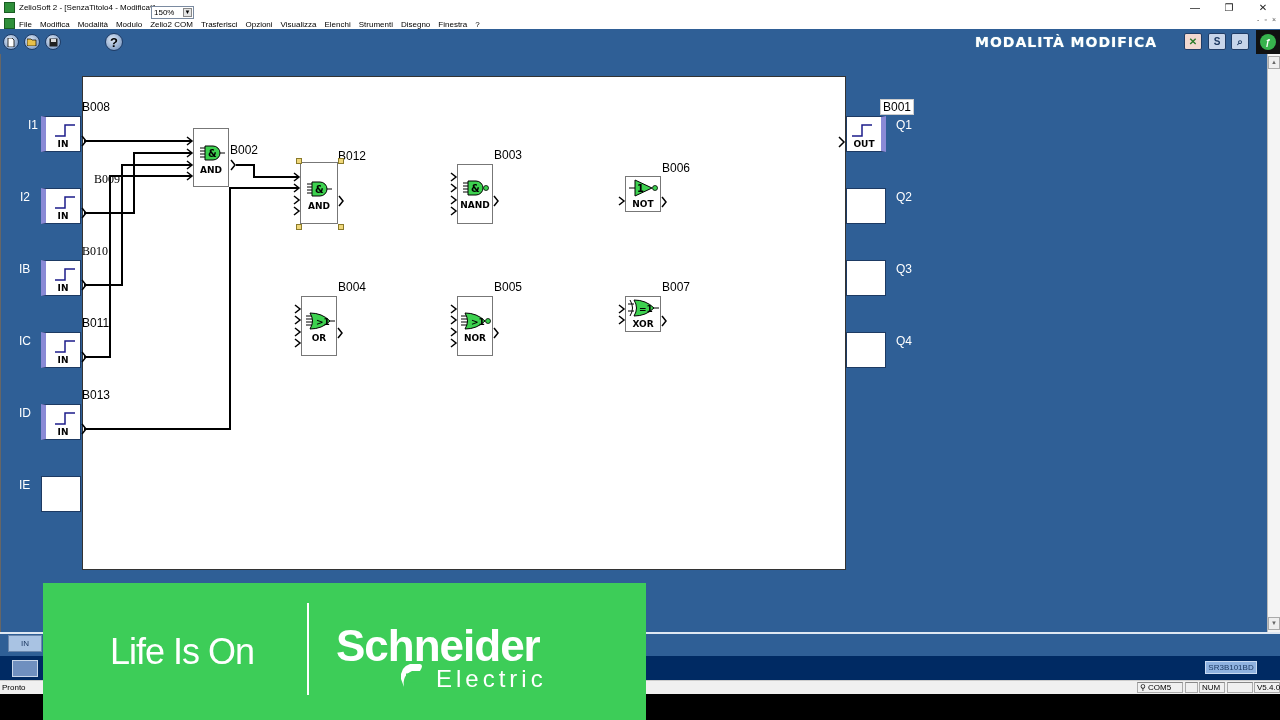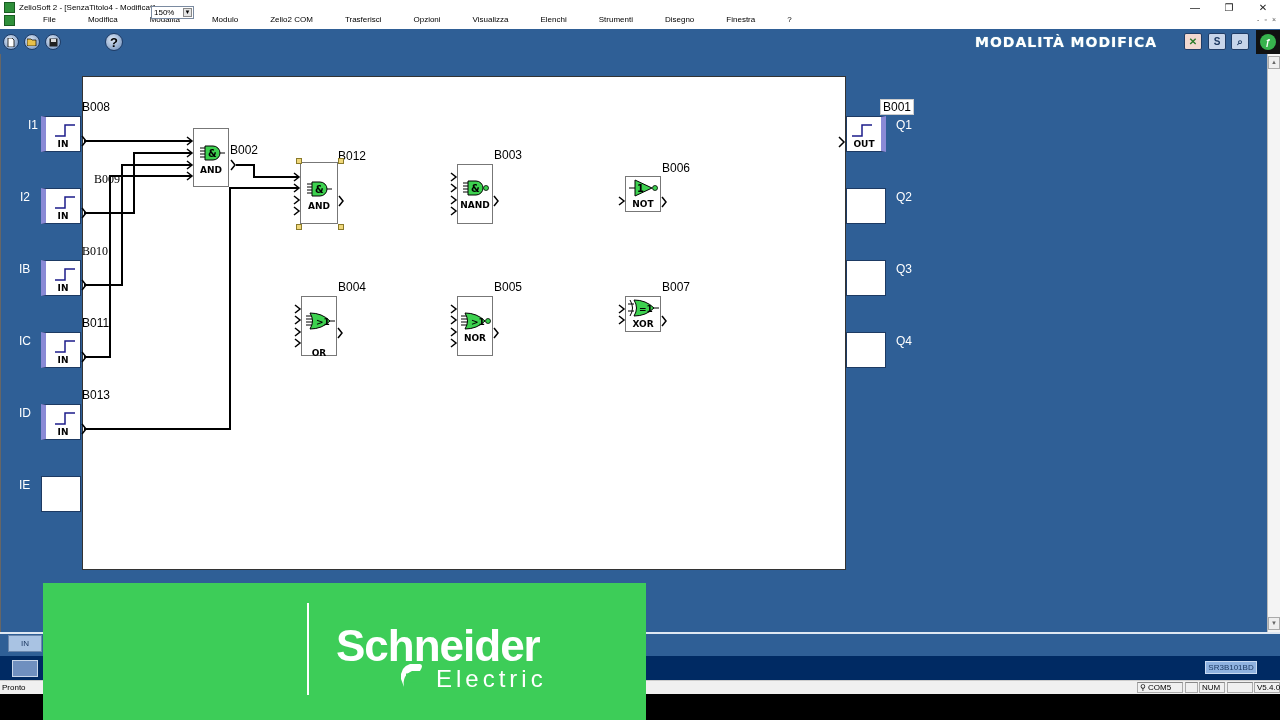--- a/index.html
+++ b/index.html
@@ -5,21 +5,21 @@
   * { box-sizing: border-box; margin: 0; padding: 0; }
   html, body { width: 1280px; height: 720px; overflow: hidden; background: #000; }
   body { font-family: "Liberation Sans", sans-serif; font-size: 11px; position: relative; }
 
   .titlebar { position: absolute; left: 0; top: 0; width: 1280px; height: 15px; background: #fff; display: flex; align-items: center; }
   .app-icon { width: 11px; height: 11px; background: #2f8f3a; border: 1px solid #195c22; margin: 0 4px 0 4px; }
   .title-text { font-size: 8px; color: #000; }
   .win-ctrls { position: absolute; right: 0; top: 0; display: flex; }
   .win-ctrls span { width: 34px; text-align: center; font-size: 10px; color: #222; line-height: 15px; }
 
-  .menubar { position: absolute; left: 0; top: 15px; width: 1280px; height: 14px; background: #fff; display: flex; align-items: flex-start; gap: 24px; }
+  .menubar { position: absolute; left: 0; top: 15px; width: 1280px; height: 14px; background: #fff; display: flex; align-items: flex-end; }
   .menubar .app-icon { width: 11px; height: 11px; }
   .menu-item { font-size: 8px; color: #000; margin-right: 8px; }
   .mdi-ctrls { position: absolute; right: 4px; top: 1px; display: flex; gap: 5px; font-size: 7px; color: #555; }
 
   .toolbar { position: absolute; left: 0; top: 29px; width: 1280px; height: 25px; background: #2f5f96; }
   .tb-btn { position: absolute; top: 5px; width: 16px; height: 16px; border-radius: 50%; background: radial-gradient(circle at 40% 35%, #dbe6f5, #6a8bb8); border: 1px solid #1f3c66; display: flex; align-items: center; justify-content: center; font-size: 9px; color: #000; font-weight: bold; }
   .zoom-select { position: absolute; left: 151px; top: 6px; width: 43px; height: 13px; background: #fff; border: 1px solid #7a8aa0; font-size: 8px; line-height: 11px; padding-left: 2px; color: #000; }
   .zoom-select .arrow { position: absolute; right: 1px; top: 1px; width: 9px; height: 9px; background: #e4e4e4; border: 1px solid #888; font-size: 6px; line-height: 7px; text-align: center; }
   .mode-label { position: absolute; left: 975px; top: 34px; font-size: 14px; font-weight: bold; color: #fff; letter-spacing: 1px; font-family: "DejaVu Sans", sans-serif; text-shadow: 0 0 1px #9cc; }
   .mode-btn { position: absolute; top: 33px; width: 18px; height: 17px; border: 1px solid #1f3c66; border-radius: 2px; display: flex; align-items: center; justify-content: center; font-size: 10px; font-weight: bold; }
@@ -253,21 +253,21 @@
 </div>
 
 <div class="blk-label" style="left:338px; top:280px;">B004</div>
 <div class="fblock" style="left:301px; top:296px; width:36px; height:60px;">
   <svg class="gate" style="left:4px; top:14px;" width="30" height="20">
     <path d="M0 5h7M0 8h8M0 11h8M0 14h7" stroke="#000" stroke-width="1"></path>
     <path d="M4 2q12 0 20 8q-8 8-20 8q5-8 0-16z" fill="#3dd14f" stroke="#000" stroke-width="1"></path>
     <path d="M24 10h5" stroke="#000"></path>
     <text x="10" y="14" font-size="9" font-weight="bold" font-family="DejaVu Sans">&gt;1</text>
   </svg>
-  <span class="txt" style="top:36px;margin-top:15px;">OR</span>
+  <span class="txt" style="top:36px;">OR</span>
 </div>
 
 <div class="blk-label" style="left:494px; top:280px;">B005</div>
 <div class="fblock" style="left:457px; top:296px; width:36px; height:60px;">
   <svg class="gate" style="left:3px; top:14px;" width="32" height="20">
     <path d="M0 5h7M0 8h8M0 11h8M0 14h7" stroke="#000" stroke-width="1"></path>
     <path d="M4 2q12 0 20 8q-8 8-20 8q5-8 0-16z" fill="#3dd14f" stroke="#000" stroke-width="1"></path>
     <circle cx="27" cy="10" r="2.5" fill="#3dd14f" stroke="#000" stroke-width="0.8"></circle>
     <text x="10" y="14" font-size="9" font-weight="bold" font-family="DejaVu Sans">&gt;1</text>
   </svg>
@@ -346,20 +346,21 @@
   <span class="status-cell" style="left:1137px; width:46px;">
     <span>⚲ </span><span>COM5</span>
   </span>
   <span class="status-cell" style="left:1185px; width:13px;"></span>
   <span class="status-cell" style="left:1199px; width:26px;">NUM</span>
   <span class="status-cell" style="left:1227px; width:26px;"></span>
   <span class="status-cell" style="left:1254px; width:26px;">V5.4.0</span>
 </div>
 
 <div class="banner">
+  <span class="life">Life Is On</span>
   <span class="sep"></span>
   <span class="schneider">Schneider</span>
   <svg class="se-mark" viewBox="0 0 30 30">
     <path d="M6 26 Q4 14 14 10 L22 10 Q26 4 22 3 L12 3 Q2 6 3 18 Z" fill="#fff"></path>
     <path d="M8 14h14M7 20h12" stroke="#3dcd58" stroke-width="3"></path>
   </svg>
   <span class="electric">Electric</span>
 </div>
 
 </body></html>

